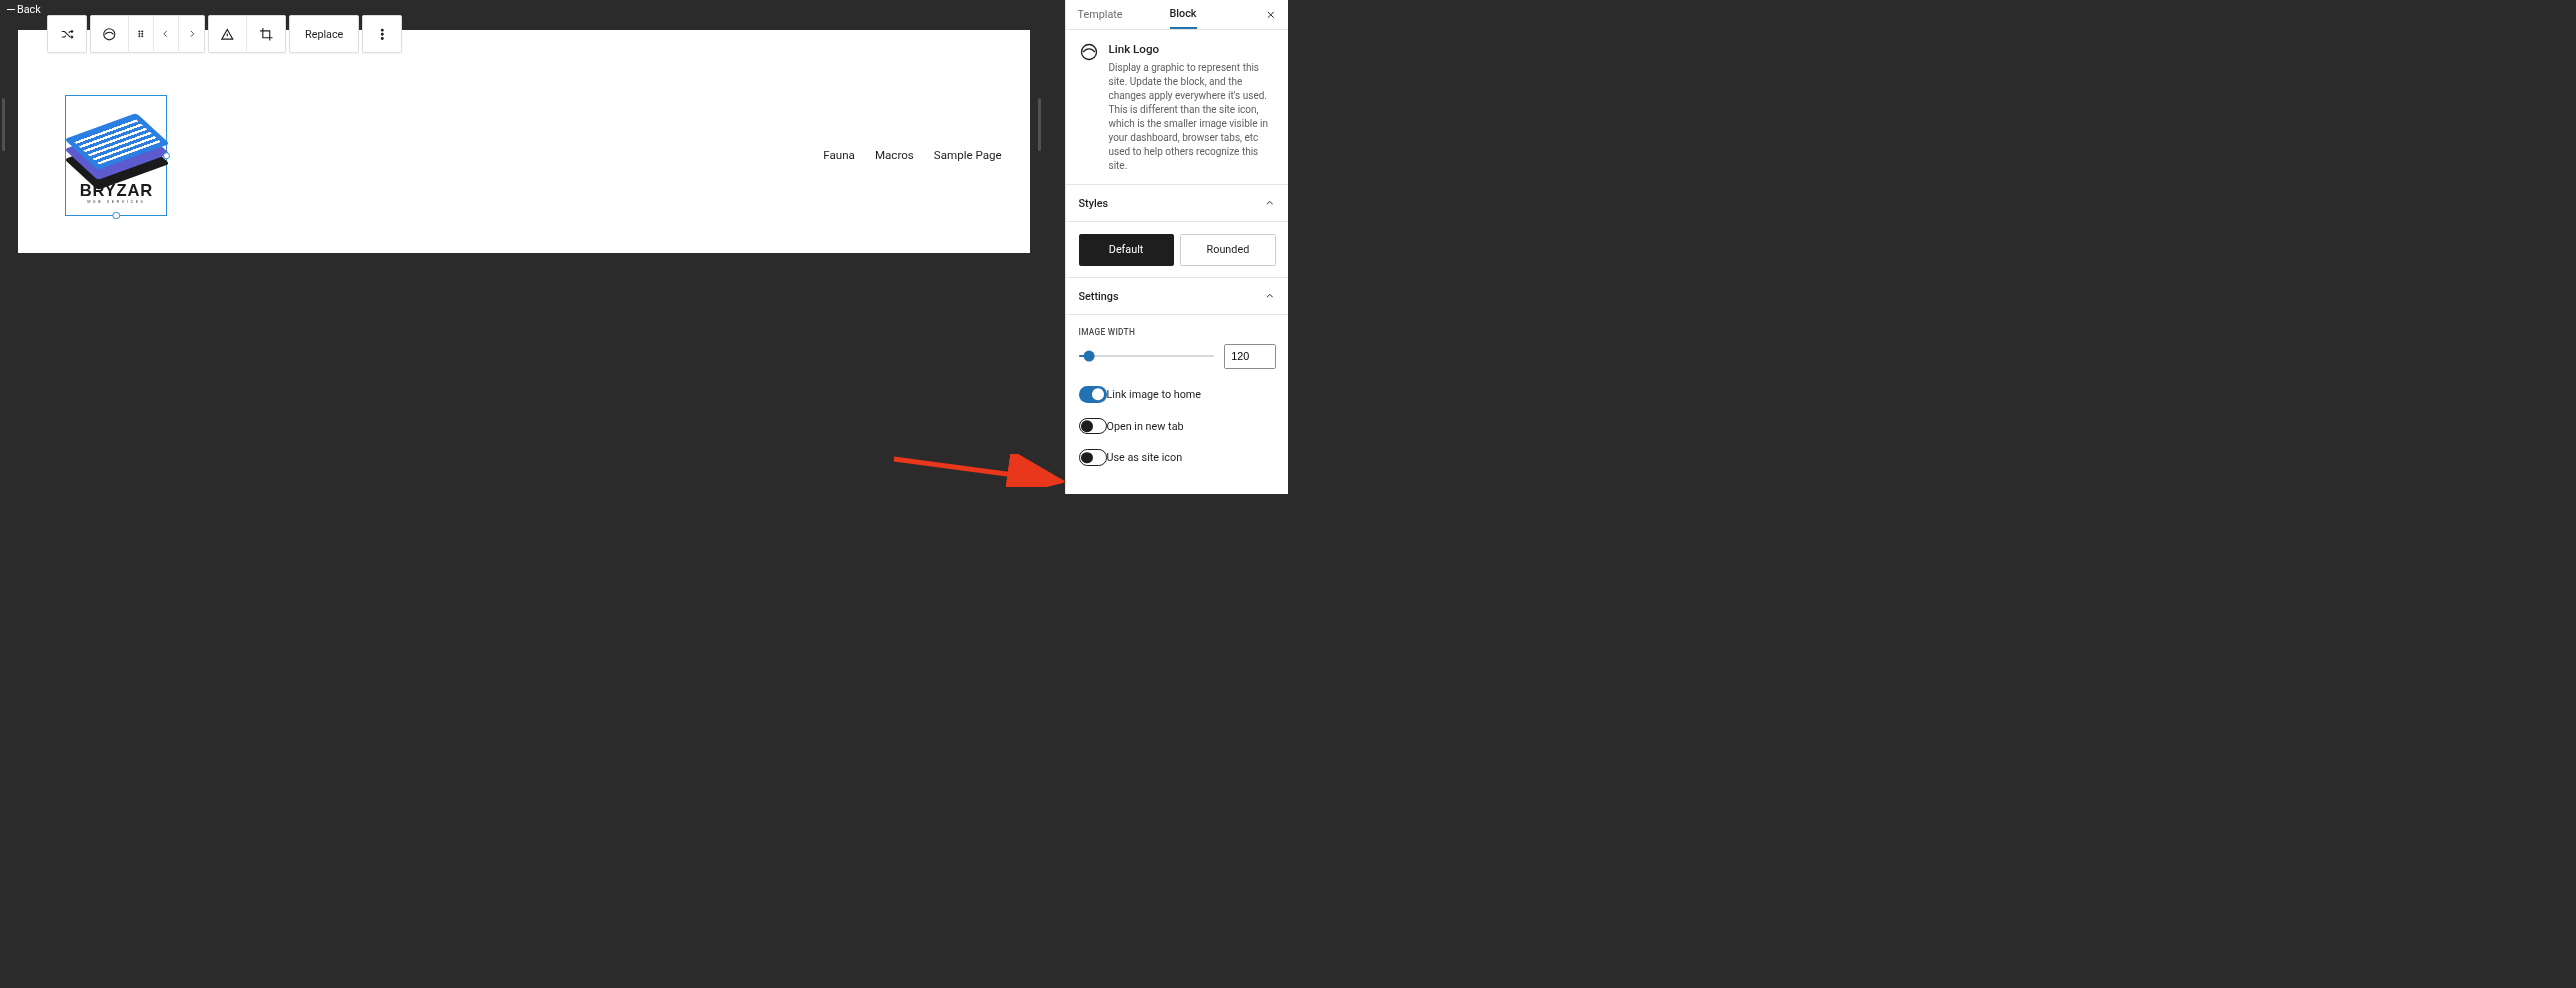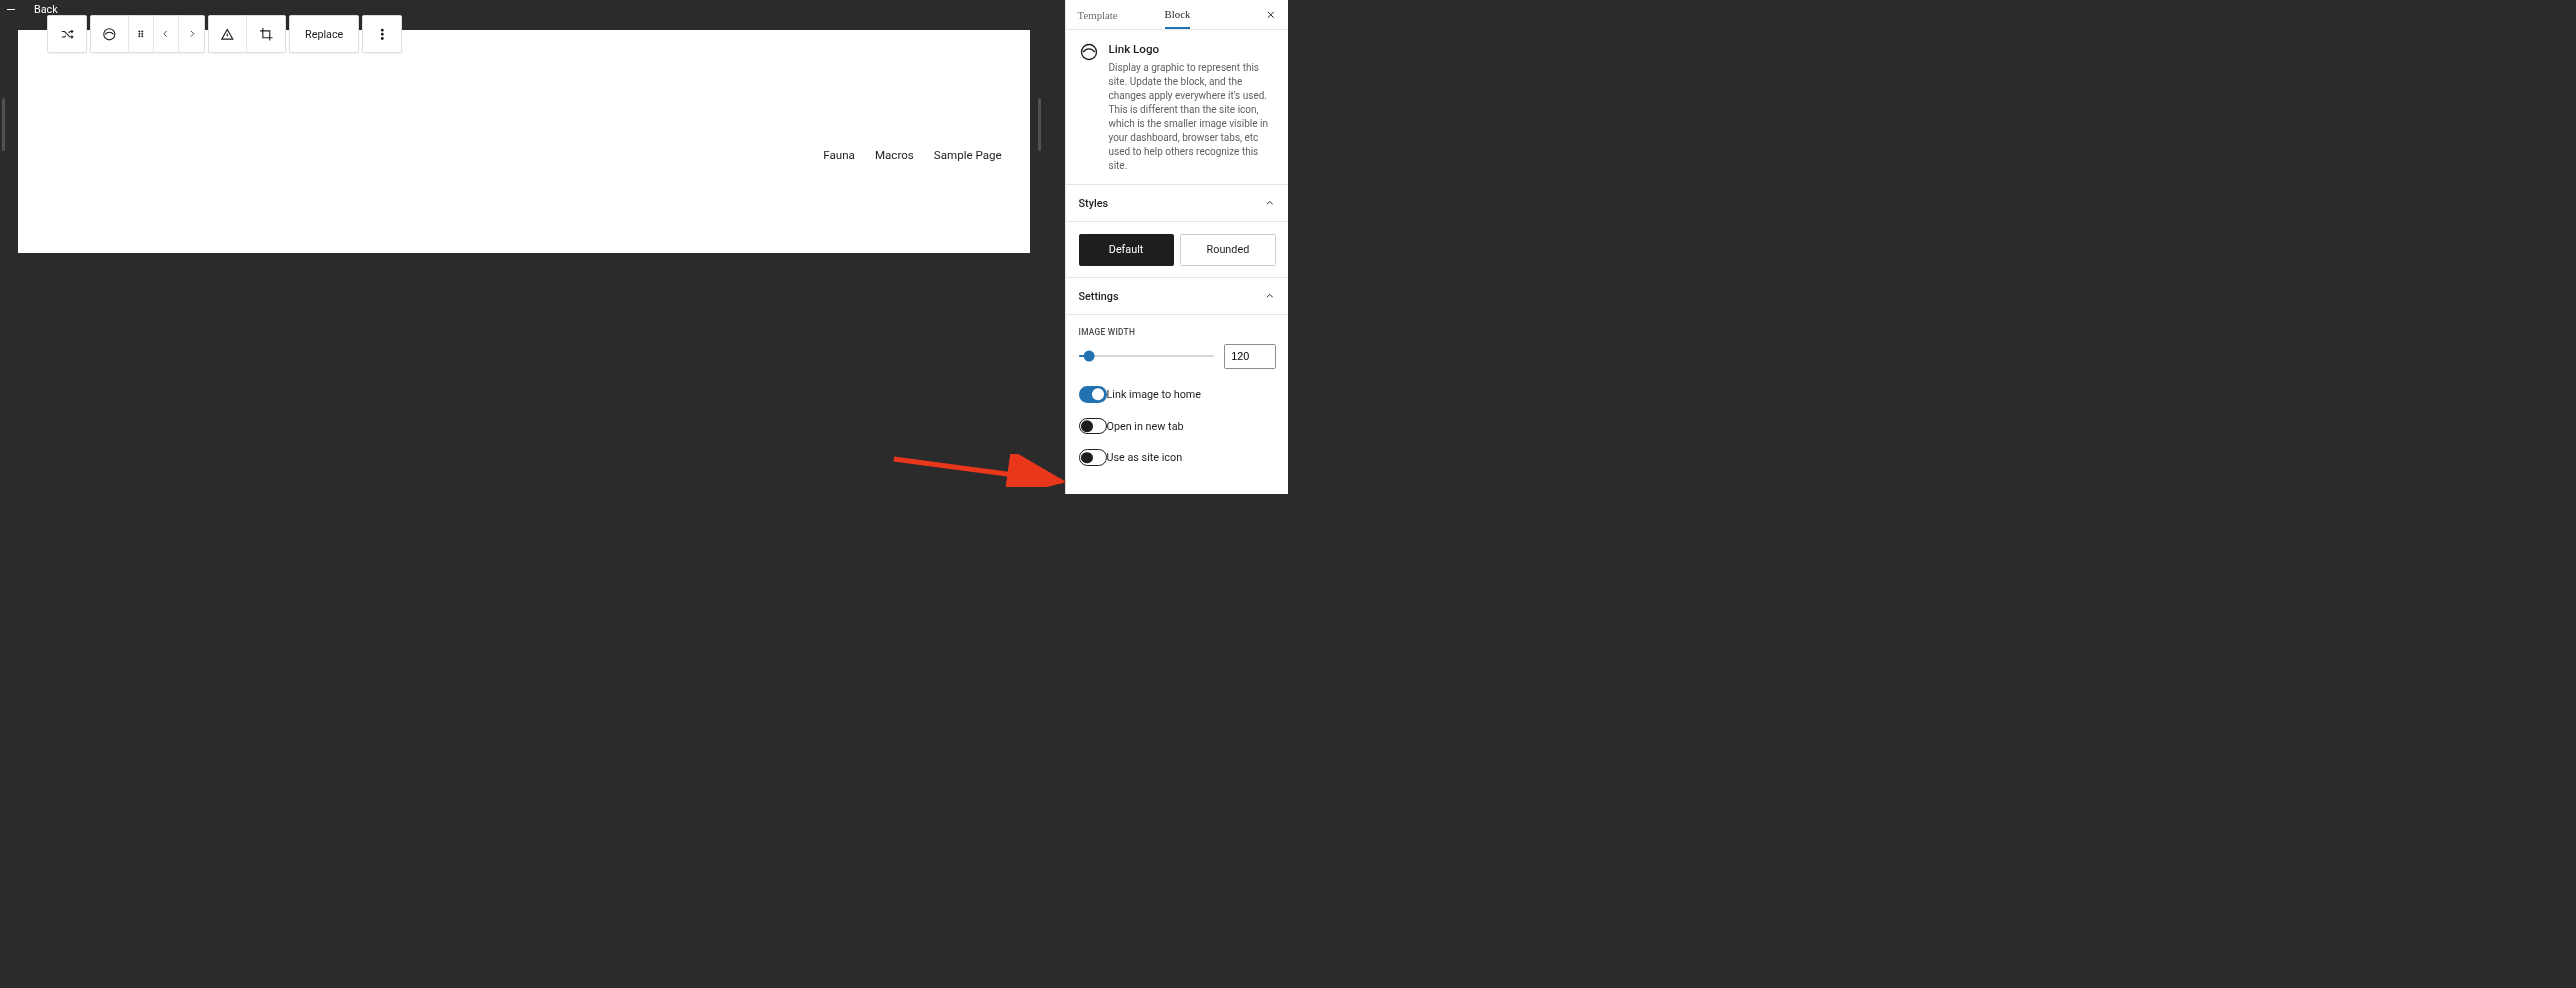--- a/index.html
+++ b/index.html
@@ -1,18 +1,18 @@
 <!DOCTYPE html>
 <html style="font-size:13.3px"><head>
 <meta charset="utf-8">
 <style>
 * { box-sizing: border-box; margin: 0; padding: 0; }
 body { font-family: -apple-system, BlinkMacSystemFont, "Segoe UI", Roboto, sans-serif; background: #2b2b2b; width: 1288px; height: 494px; overflow: hidden; position: relative; }
 
-.top-back { position: absolute; top: 3.3px; left: 6.7px; color: #fff; font-size: 10.8px; display: flex; align-items: center; gap: 19px; }
+.top-back { position: absolute; top: 3.3px; left: 6.7px; color: #fff; font-size: 10.8px; display: flex; align-items: center; gap: 2px; }
 .top-back .dash { width: 8.3px; height: 0.8px; background: #fff; display: inline-block; }
 
 .toolbar { position: absolute; top: 15px; left: 47px; display: flex; gap: 3px; z-index: 10; }
 .toolbar-group { background: #fff; border: 0.8px solid #ddd; border-radius: 1.7px; display: flex; align-items: center; height: 38px; box-shadow: 0 0.8px 1.7px rgba(0,0,0,0.05); }
 .toolbar-btn { width: 38px; height: 38px; display: flex; align-items: center; justify-content: center; border-right: 0.8px solid #e8e8e8; cursor: pointer; }
 .toolbar-btn:last-child { border-right: none; }
 .toolbar-btn.narrow { width: 25px; }
 .toolbar-btn.text { width: auto; padding: 0 15px; font-size: 10.8px; color: #1e1e1e; }
 
 .toolbar svg { width: 16.6px; height: 16.6px; stroke: #1e1e1e; fill: none; stroke-width: 1.6; }
@@ -31,21 +31,21 @@
 .layer.l1 { top: 33px; left: 5.8px; background: #1a1a1a; }
 .layer.l2 { top: 23px; left: 5.8px; background: #5e5bd1; }
 .layer.l3 { top: 13.3px; left: 5.8px; background: #2b7fe0; }
 .layer.l3::after { content: ""; position: absolute; inset: 5px; background: repeating-linear-gradient(0deg,#fff 0 2.5px,#2b7fe0 2.5px 5.8px); border-radius: 1.7px; }
 .logo-text { font-family: sans-serif; font-weight: 900; font-size: 16.6px; letter-spacing: 0.8px; color: #1a1a1a; margin-top: -1.7px; }
 .logo-sub { font-size: 4.2px; letter-spacing: 2.5px; color: #444; margin-top: -1.7px; }
 
 .nav { position: absolute; top: 118px; left: 805px; display: flex; gap: 20px; font-size: 11.6px; color: #1e1e1e; }
 
 .sidebar { position: absolute; top: 0; right: 0; width: 223px; height: 494px; background: #fff; border-left: 0.8px solid #e5e5e5; overflow-y: auto; font-size: 10.8px; color: #1e1e1e; }
-.sb-tabs { display: flex; border-bottom: 0.8px solid #e5e5e5; height: 30px; align-items: center; justify-content: space-between; padding: 0 11.6px 0 11.6px; font-family: Liberation Serif, serif; }
+.sb-tabs { display: flex; border-bottom: 0.8px solid #e5e5e5; height: 30px; align-items: center; justify-content: space-between; padding: 0 11.6px 0 11.6px; }
 .sb-tabs .tabs { display: flex; gap: 23px; height: 100%; align-items: center; }
 .sb-tab { height: 100%; display: flex; align-items: center; color: #6e6e6e; cursor: pointer; }
 .sb-tab.active { color: #1e1e1e; font-weight: 500; border-bottom: 2.5px solid #2271b1; margin-bottom: -0.8px; margin-left: 24px; }
 .sb-close { width: 11.6px; height: 11.6px; cursor: pointer; }
 
 .sb-section { padding: 11.6px 12.5px; border-bottom: 0.8px solid #e5e5e5; }
 .sb-head { display: flex; gap: 10px; }
 .sb-head .ico { width: 20px; height: 20px; flex-shrink: 0; }
 .sb-head .title { font-weight: 500; font-size: 11.6px; margin-bottom: 5px; }
 .sb-head .desc { font-size: 10px; color: #606060; line-height: 1.4; }
@@ -144,20 +144,31 @@
       <svg viewBox="0 0 24 24">
           <circle cx="12" cy="6" r="1.3" fill="#1e1e1e"></circle>
           <circle cx="12" cy="12" r="1.3" fill="#1e1e1e"></circle>
           <circle cx="12" cy="18" r="1.3" fill="#1e1e1e"></circle>
         </svg>
     </div>
   </div>
 </div>
 
 <div class="canvas">
+  <div class="logo-sel">
+    <div class="logo-stack">
+      <div class="layer l1"></div>
+      <div class="layer l2"></div>
+      <div class="layer l3"></div>
+    </div>
+    <div class="logo-text">BRYZAR</div>
+    <div class="logo-sub">WEB SERVICES</div>
+    <div class="handle r"></div>
+    <div class="handle b"></div>
+  </div>
   <div class="nav">
     <span>Fauna</span>
     <span>Macros</span>
     <span>Sample Page</span>
   </div>
 </div>
 <div class="canvas-scroll-left"></div>
 <div class="canvas-scroll-right"></div>
 
 <div class="sidebar">

